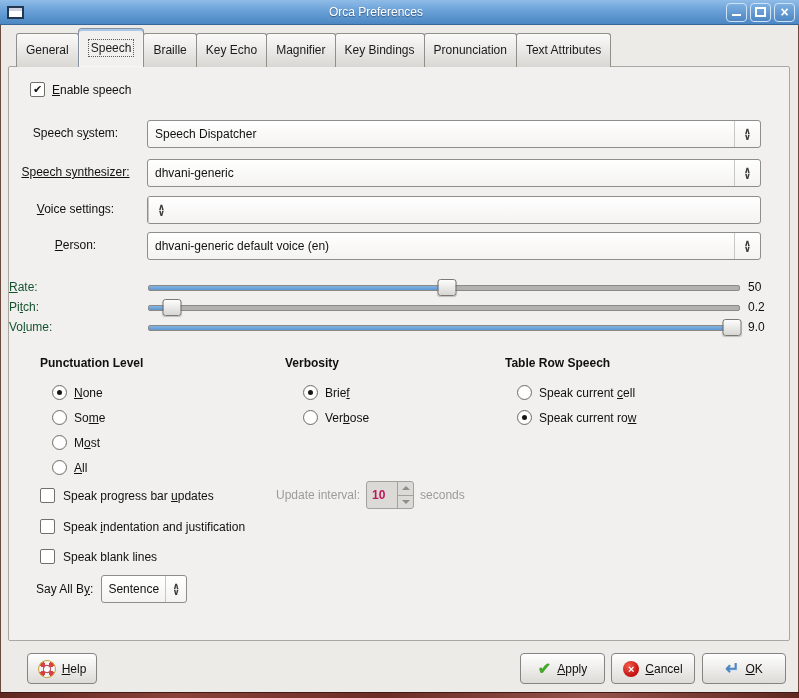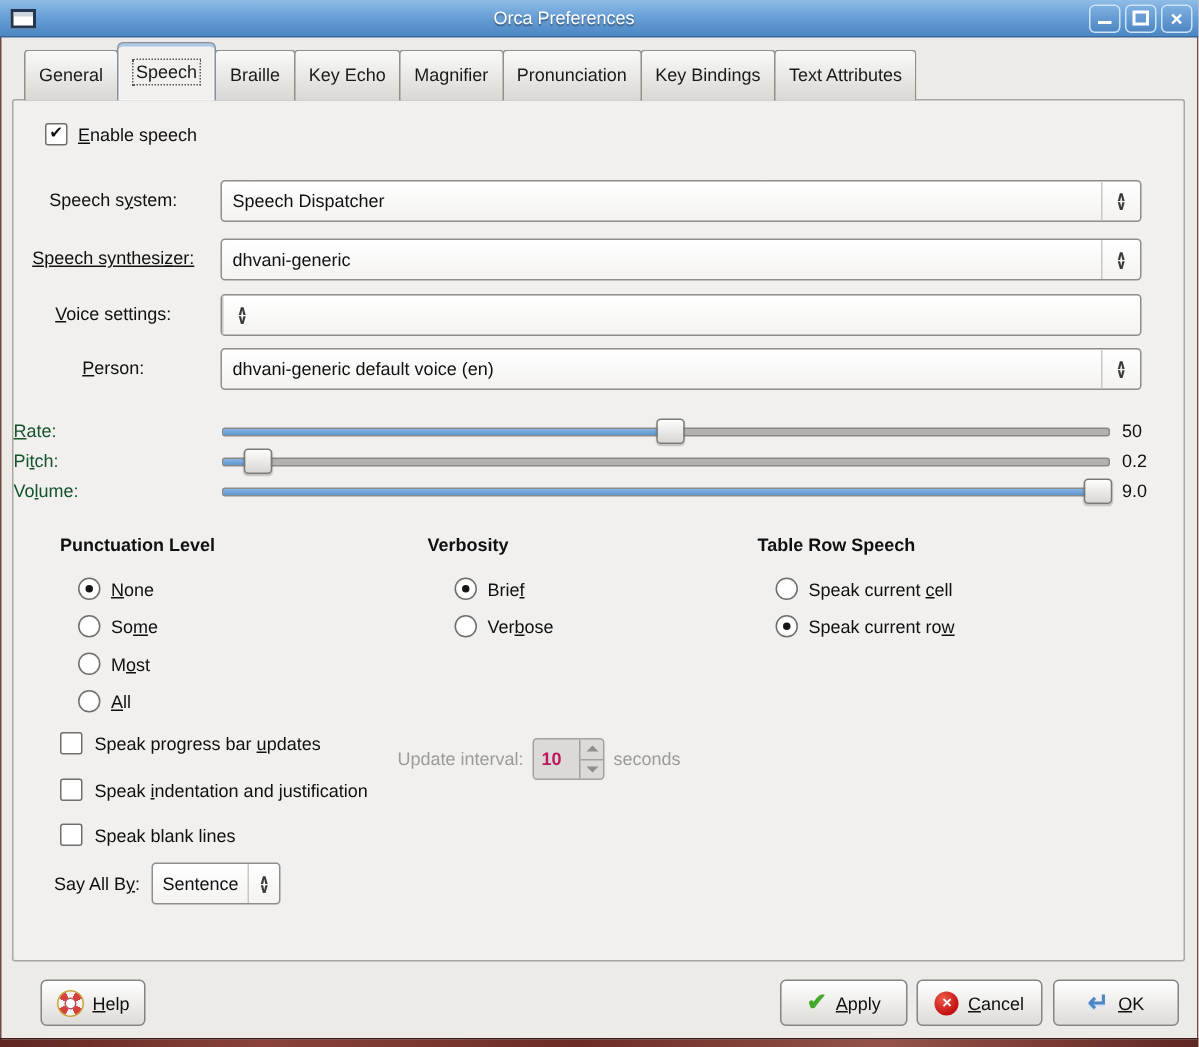--- a/index.html
+++ b/index.html
@@ -183,22 +183,22 @@
         </div>
     </div>
   </div>
 
   <div class="tabbar">
     <div class="tab"><span class="tab-inner">General</span></div>
     <div class="tab active"><span class="tab-inner">Speech</span></div>
     <div class="tab"><span class="tab-inner">Braille</span></div>
     <div class="tab"><span class="tab-inner">Key Echo</span></div>
     <div class="tab"><span class="tab-inner">Magnifier</span></div>
+    <div class="tab"><span class="tab-inner">Key Bindings</span></div>
     <div class="tab"><span class="tab-inner">Pronunciation</span></div>
-    <div class="tab"><span class="tab-inner">Key Bindings</span></div>
     <div class="tab"><span class="tab-inner">Text Attributes</span></div>
   </div>
 
   <div class="panel">
 
     <div class="abs row-flex" style="left:21px;top:15px;gap:7px;">
       <span class="checkbox checked">
           <span class="tick">✔</span>
         </span>
       <span class="mnlabel"><u>E</u>nable speech</span>
@@ -328,21 +328,21 @@
         <span class="radio"></span>
         <span class="mnlabel">Ver<u>b</u>ose</span>
       </div>
     </div>
 
     <div class="abs row-flex" style="left:31px;top:421px;gap:8px;">
       <span class="checkbox"></span>
       <span class="mnlabel">Speak progress bar <u>u</u>pdates</span>
     </div>
 
-    <div class="abs row-flex" style="left:256px;top:414px;height:28px;gap:6px;margin-top:11px;">
+    <div class="abs row-flex" style="left:267px;top:414px;height:28px;gap:6px;">
       <span class="mnlabel dim">Update interval:</span>
       <div class="spinner">
         <div class="spin-val">10</div>
         <div class="spin-btns">
           <div class="spin-up">
               <span class="tri-up"></span>
             </div>
           <div class="spin-down">
               <span class="tri-down"></span>
             </div>

